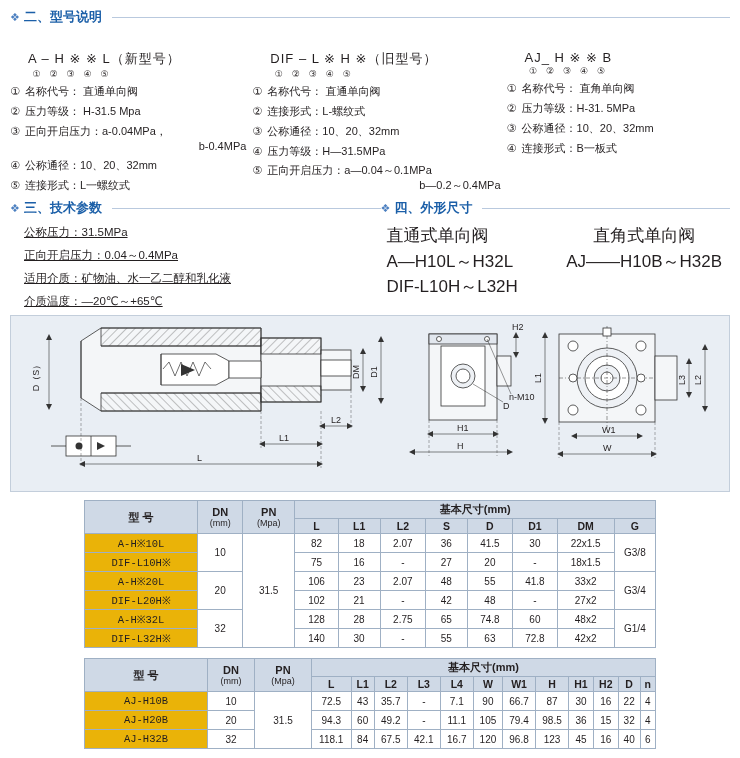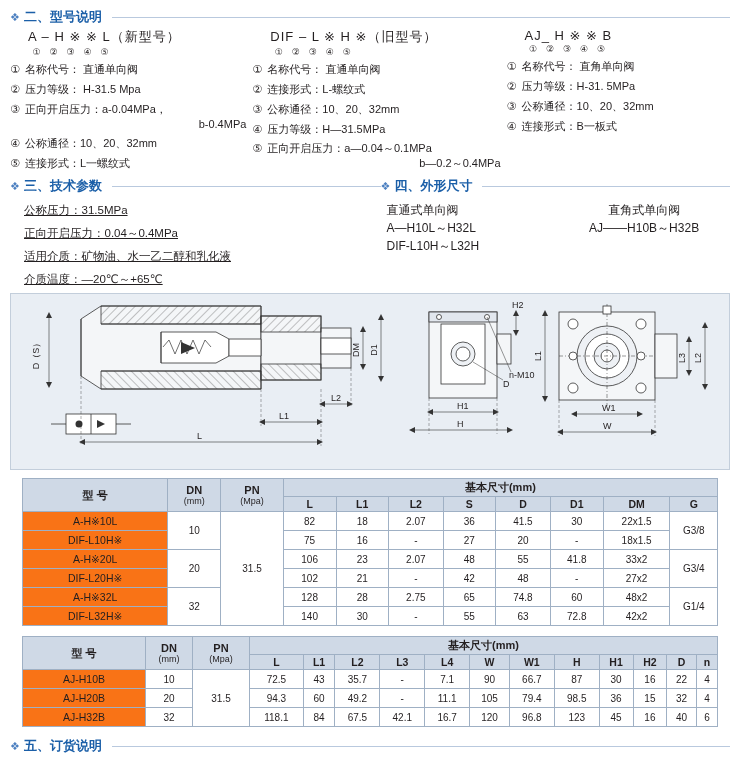--- a/index.html
+++ b/index.html
@@ -16,48 +16,48 @@
     display:flex;align-items:center;gap:4px;
     color:#1b5fa8;font-size:13px;font-weight:bold;
   }
   .sec-title .dia{
     color:#4b7fc0;font-size:11px;line-height:1;
   }
   .rule{
     height:1px;background:#b9c9de;flex:1;margin-left:6px;
   }
   .top-wrap{position:relative;padding:8px 10px 0 10px;}
-  .model-row{display:flex;margin-top:2px;}
+  .model-row{display:flex;margin-top:24px;}
   .model-col{flex:1;padding-right:6px;}
   .model-col.c2{flex:1.05;}
   .model-col.c3{flex:0.92;}
   .code-head{font-size:13px;letter-spacing:1px;padding-left:18px;}
   .code-nums{padding-left:18px;font-size:9px;margin-top:1px;}
   .code-nums span{display:inline-block;width:17px;text-align:center;}
   .item{display:flex;margin-top:5px;font-size:11px;line-height:1.35;}
   .item .n{flex:0 0 15px;}
   .item .t{flex:1;}
   .item .t .ind{display:block;padding-left:42px;text-align:right;}
   .params{display:flex;margin-top:6px;}
   .params .left{flex:1.02;padding-left:14px;}
   .params .right{flex:1;}
   .p-line{margin-top:7px;font-size:11.5px;line-height:1.4;text-decoration:underline;}
   .dim-head{margin-top:6px;display:flex;padding-left:6px;}
-  .dim-head .dcol{flex:1;font-size:12px;line-height:1.5;}
+  .dim-head .dcol{flex:1;font-size:17px;line-height:1.5;}
   .dim-head .dcol.r{text-align:center;}
   .drawing{
     position:relative;margin:6px 10px 0 10px;height:175px;
     background:#e9eef4;border:1px solid #c3cedb;
   }
   table{border-collapse:collapse;}
-  .tbl{width:696px;margin:8px auto 0 auto;font-size:10px;}
+  .tbl{width:572px;margin:8px auto 0 auto;font-size:10px;}
   .tbl th,.tbl td{border:1px solid #9fb0c4;text-align:center;padding:1px 2px;}
   .tbl th{background:#cfd9e6;font-weight:bold;font-size:11px;}
   .tbl td{background:#fff;height:16px;}
-  .tbl td.name{text-align:center;font-size:10.5px;background:#f97316;}
+  .tbl td.name{text-align:center;font-size:10.5px;background:#eab308;font-family:Liberation Mono, monospace;}
   .tbl .hdr-sub{background:#cfd9e6;font-size:10.5px;}
   .order{margin:10px 10px 0 10px;}
   svg{display:block;}
 </style>
 </head>
 <body>
 
 <div class="top-wrap">
 
   <div class="sec-title">

